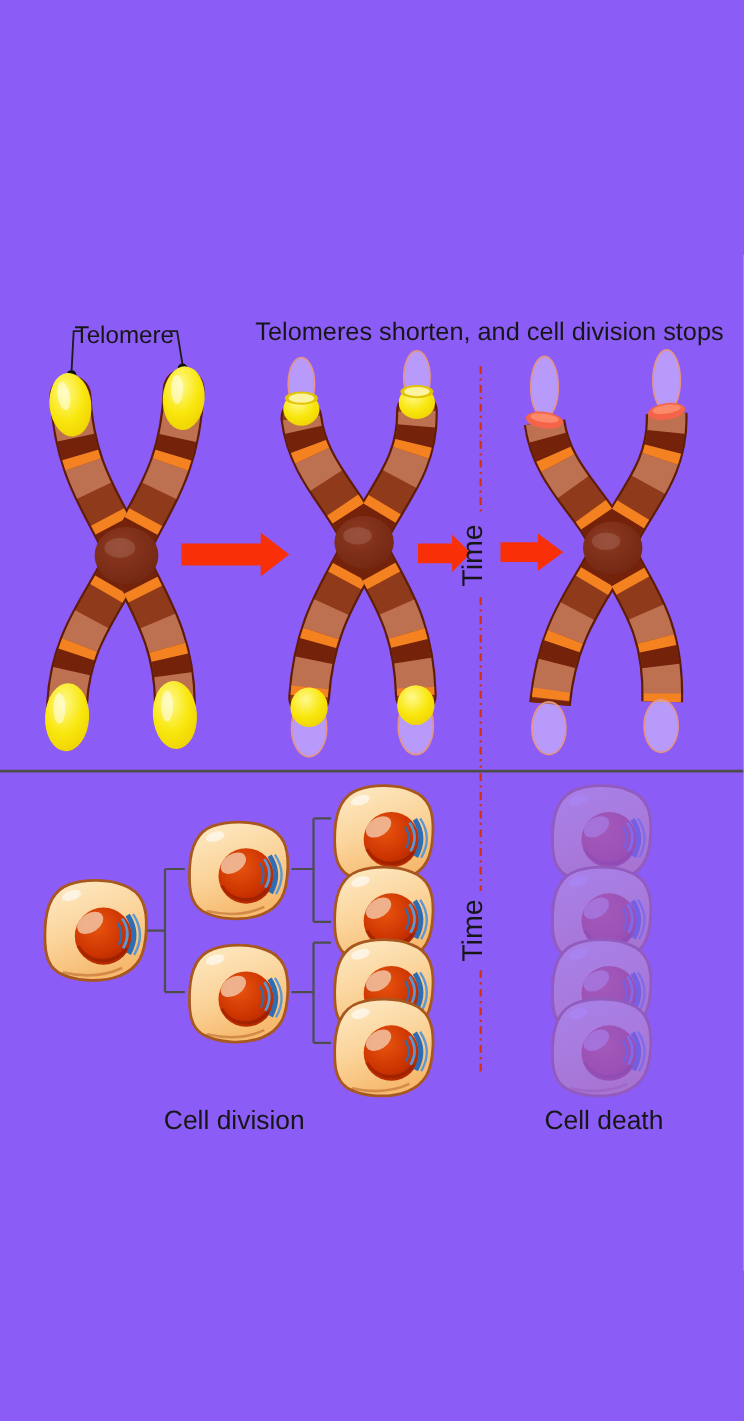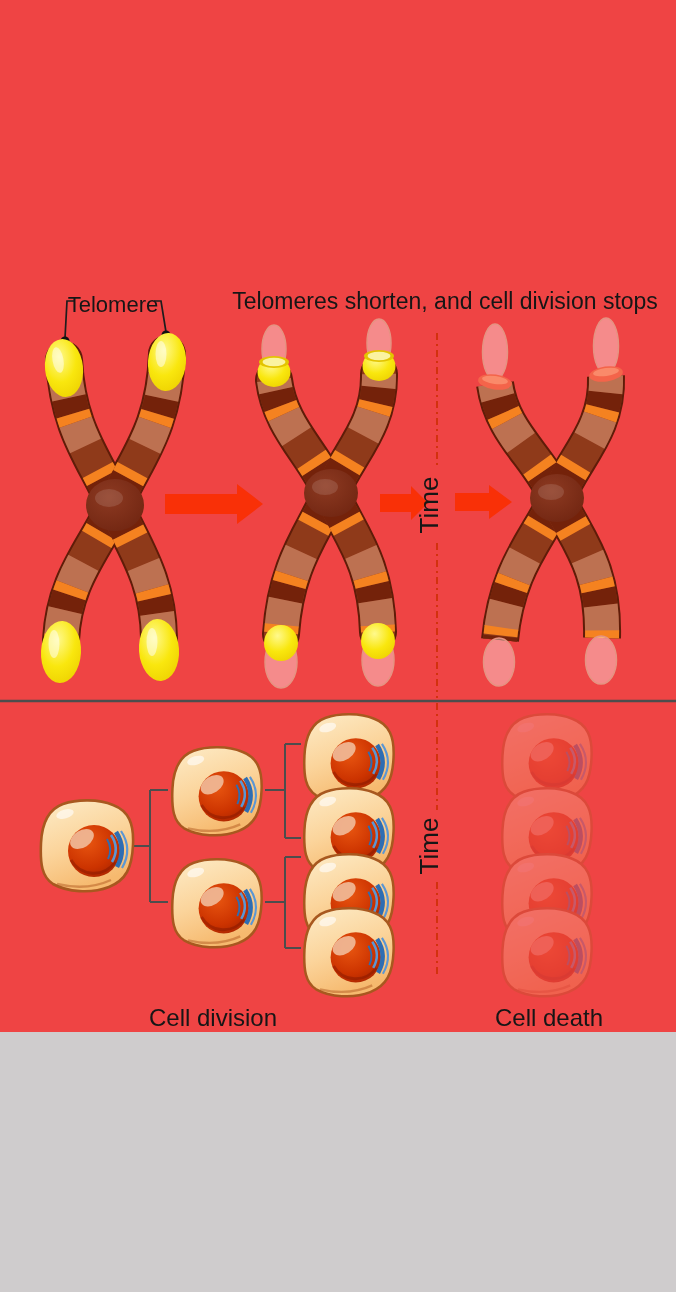--- a/index.html
+++ b/index.html
@@ -1,17 +1,17 @@
 <!DOCTYPE html>
 <html><head>
 <meta charset="utf-8">
 <style>
   html,body{margin:0;padding:0;}
   body{font-family:"Liberation Sans",sans-serif;background:#cfcccd;}
-  .canvas{position:relative;width:676px;height:1032px;background:#ef4444;overflow:hidden;margin:0 auto;text-align:center;}
+  .canvas{position:relative;width:676px;height:1292px;background:#8b5cf6;overflow:hidden;margin:0 auto;text-align:center;}
   svg{display:block;}
   text{fill:#161616;}
   .title{font-size:23px;}
   .label{font-size:24px;}
   .tel-label{font-size:22px;}
   .time-label{font-size:26px;}
   .arm-outline{fill:none;stroke:#5f1c08;stroke-width:38;stroke-linecap:round;}
   .arm-outline.flat{stroke-linecap:butt;}
   .arm-base{fill:none;stroke:#8f3a1a;stroke-width:34;stroke-linecap:round;}
   .arm-base.flat{stroke-linecap:butt;}

